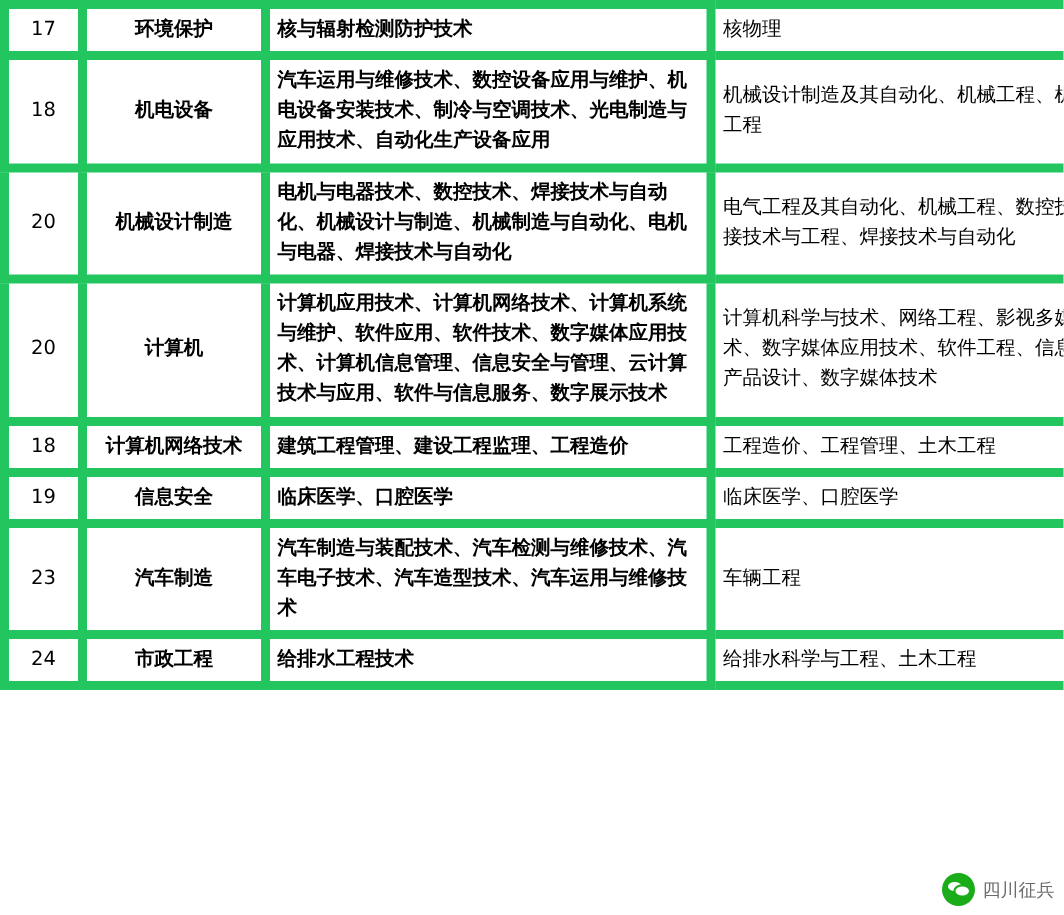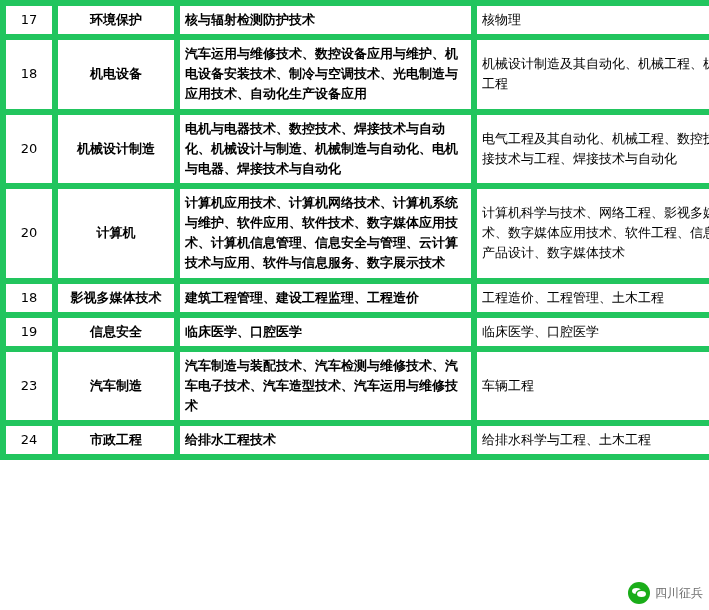--- a/index.html
+++ b/index.html
@@ -135,21 +135,21 @@
 
       <tr>
         <td class="col-index">20</td>
         <td class="col-category">计算机</td>
         <td class="col-majors">计算机应用技术、计算机网络技术、计算机系统与维护、软件应用、软件技术、数字媒体应用技术、计算机信息管理、信息安全与管理、云计算技术与应用、软件与信息服务、数字展示技术</td>
         <td class="col-degrees">计算机科学与技术、网络工程、影视多媒体技术、数字媒体应用技术、软件工程、信息安全、产品设计、数字媒体技术</td>
       </tr>
 
       <tr>
         <td class="col-index">18</td>
-        <td class="col-category">影视多媒体技术</td>
+        <td class="col-category">计算机网络技术</td>
         <td class="col-majors">建筑工程管理、建设工程监理、工程造价</td>
         <td class="col-degrees">工程造价、工程管理、土木工程</td>
       </tr>
 
       <tr>
         <td class="col-index">19</td>
         <td class="col-category">信息安全</td>
         <td class="col-majors">临床医学、口腔医学</td>
         <td class="col-degrees">临床医学、口腔医学</td>
       </tr>

